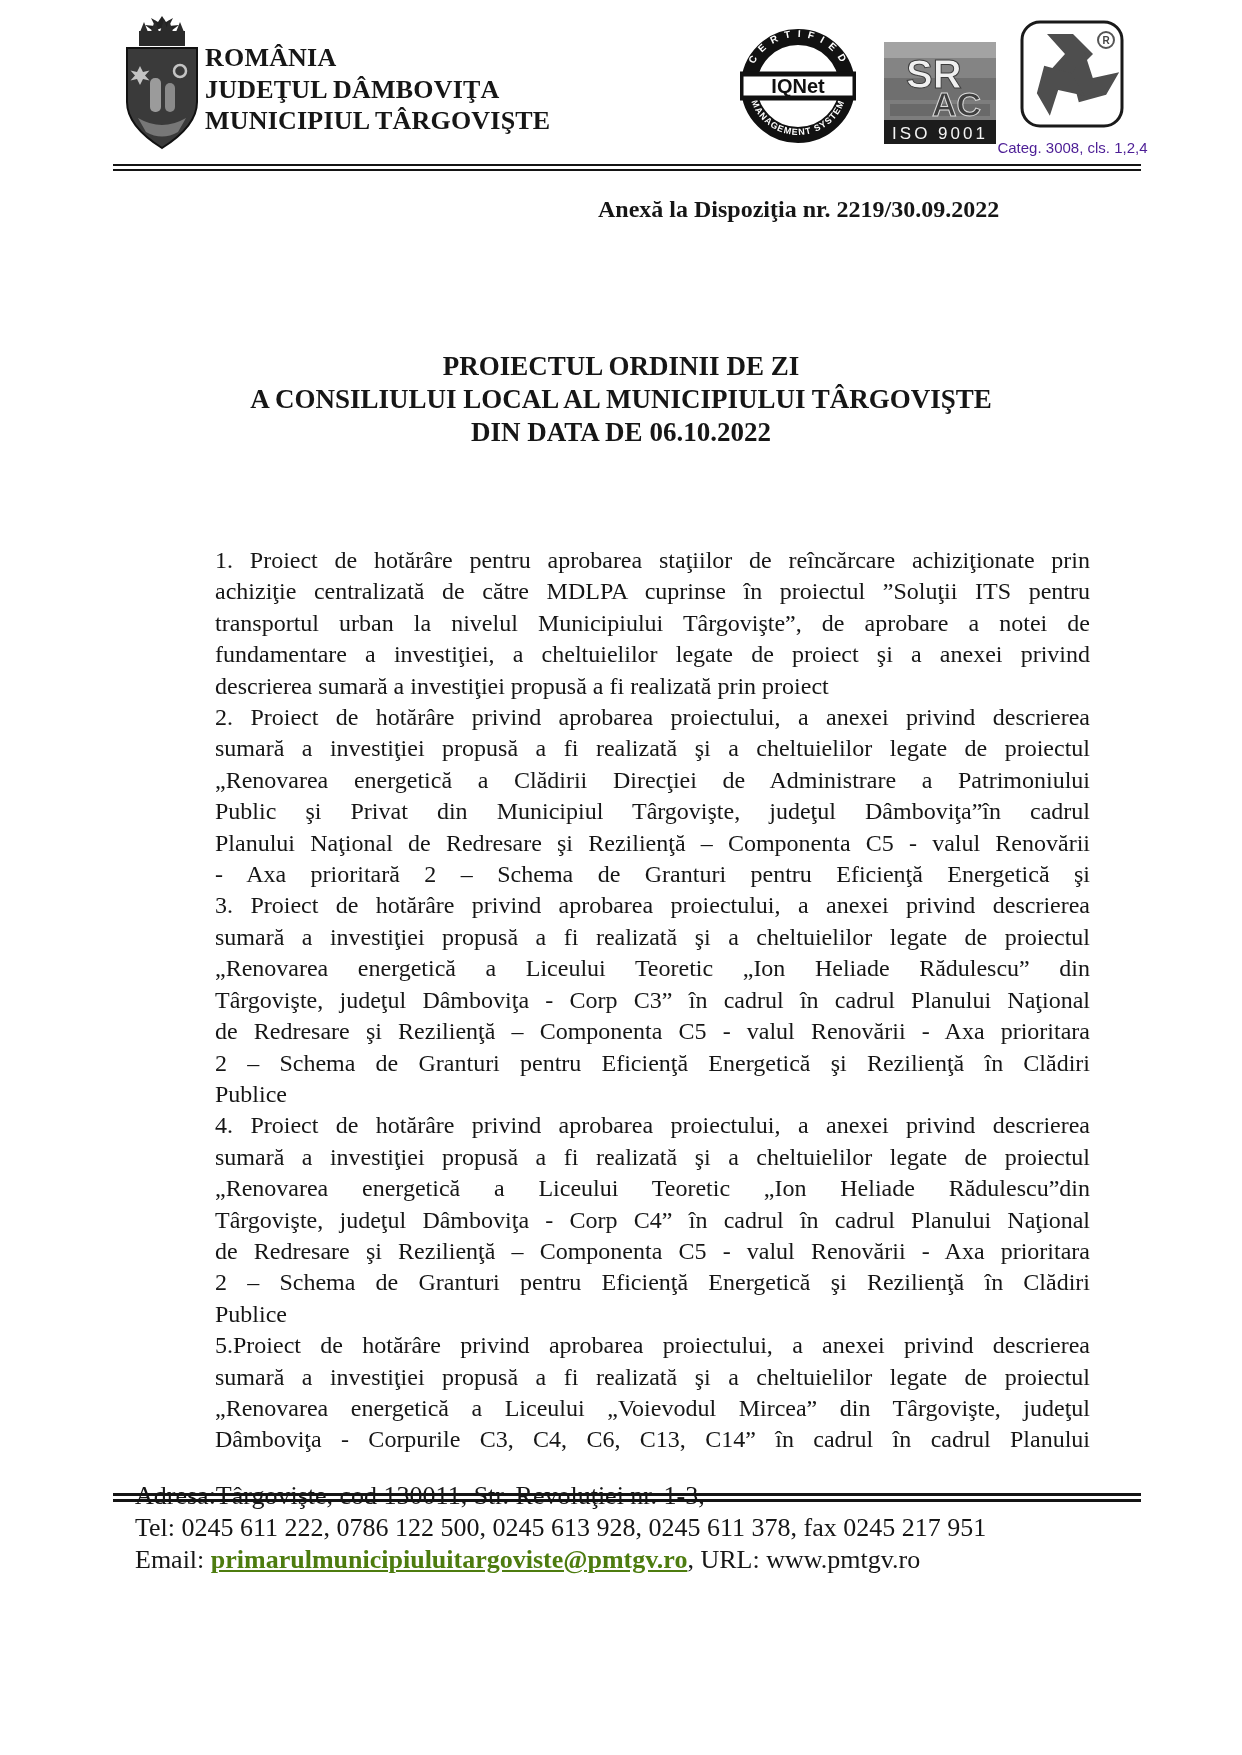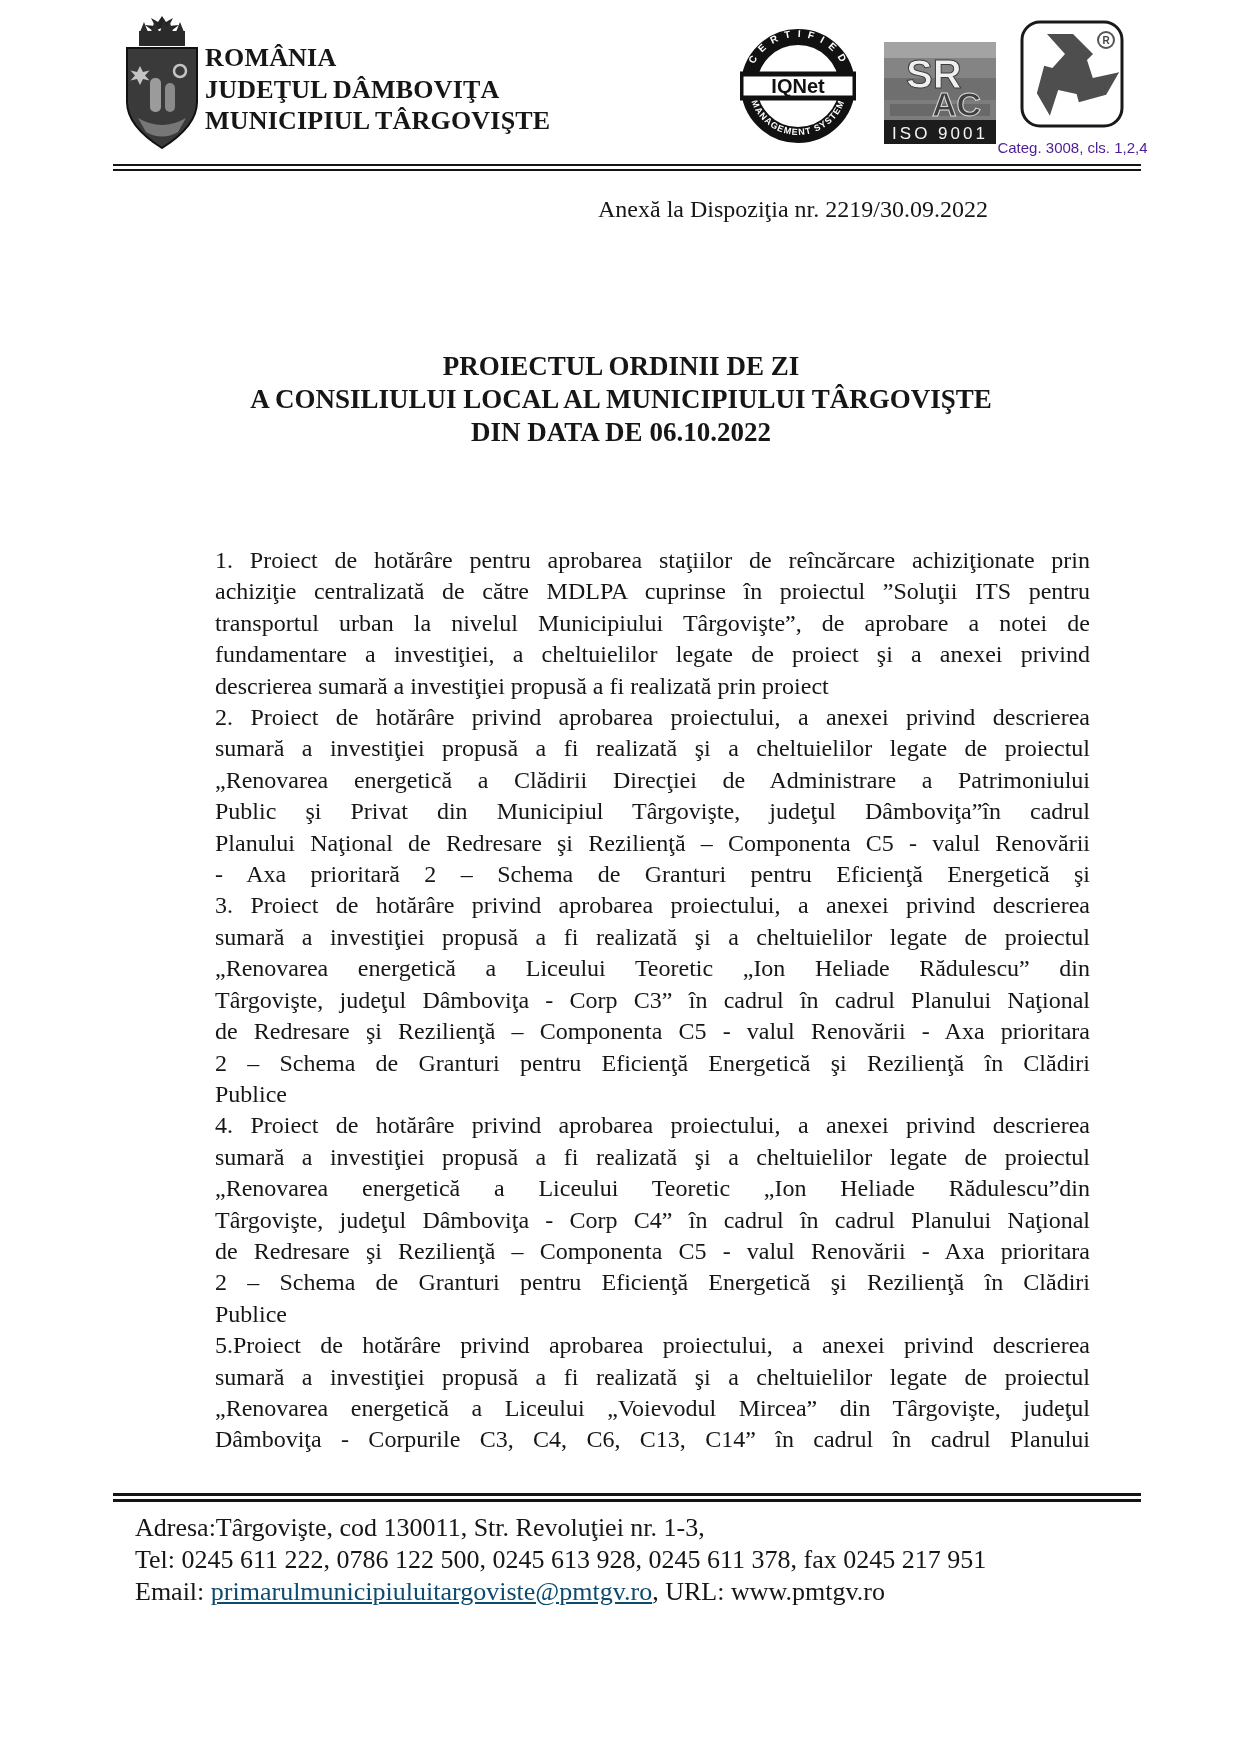--- a/index.html
+++ b/index.html
@@ -15,29 +15,29 @@
   .logo-srac{position:absolute;left:884px;top:42px;}
   .logo-mark{position:absolute;left:1020px;top:20px;}
   .mark-caption{
     position:absolute;left:985px;top:139px;width:175px;text-align:center;
     font-family:"Liberation Sans","DejaVu Sans",sans-serif;font-size:15px;color:#4c1d95;white-space:nowrap;
   }
   .rule{position:absolute;left:113px;width:1028px;border-top:2px solid #141414;border-bottom:2px solid #141414;height:3px;}
   .rule-top{top:164px;}
   .rule-bottom{top:1493px;border-top-width:3px;border-bottom-width:3px;height:3px;}
   
-  .annex{position:absolute;left:598px;top:196px;font-weight:normal;font-size:24px;white-space:nowrap;}
+  .annex{position:absolute;left:598px;top:196px;font-weight:bold;font-size:24px;white-space:nowrap;}
   .title-block{position:absolute;left:0;top:350px;width:1242px;text-align:center;font-weight:bold;font-size:27px;line-height:33px;}
   
   .agenda{position:absolute;left:195px;top:545px;width:895px;font-size:24px;line-height:31.4px;}
   .bline{text-align:justify;text-align-last:justify;margin-left:20px;}
   .endline{text-align-last:left;}
   
-  .footer{position:absolute;left:135px;top:1512px;width:1000px;font-size:26px;line-height:32px;white-space:nowrap;}
-  .email{text-decoration:underline;color:#0c4a6e;}
+  .footer{position:absolute;left:135px;top:1480px;width:1000px;font-size:26px;line-height:32px;white-space:nowrap;}
+  .email{text-decoration:underline;color:#4d7c0f;font-weight:bold;}
   svg text{font-family:"Liberation Sans","DejaVu Sans",sans-serif;}
 </style>
 </head>
 <body>
 
 <div class="page">
 
   <div>
 
     <svg class="coa" width="84" height="140" viewBox="0 0 84 140">

